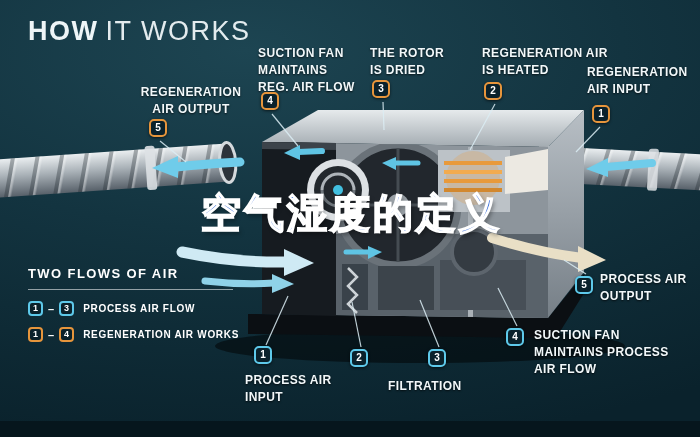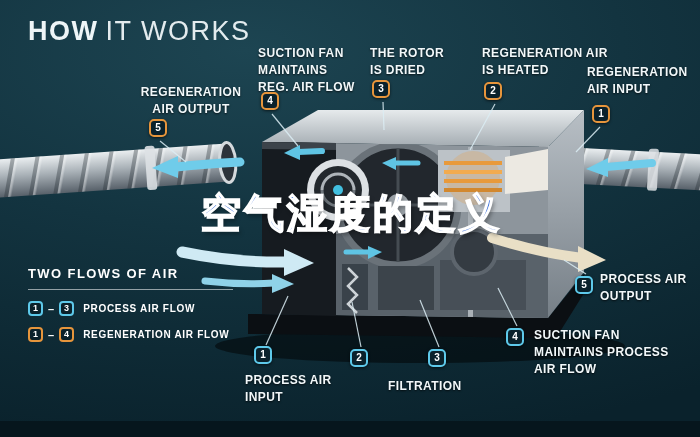--- a/index.html
+++ b/index.html
@@ -240,19 +240,19 @@
     <div class="legend-row">
       <span class="badge process">1</span>
       <span class="legend-dash">–</span>
       <span class="badge process">3</span>
       <span class="legend-label">PROCESS AIR FLOW</span>
     </div>
     <div class="legend-row">
       <span class="badge regen">1</span>
       <span class="legend-dash">–</span>
       <span class="badge regen">4</span>
-      <span class="legend-label">REGENERATION AIR FLOW</span>
+      <span class="legend-label">REGENERATION AIR WORKS</span>
     </div>
   </div>
 
   <div class="overlay-text">空气湿度的定义</div>
 
 </div>
 
 </body></html>

